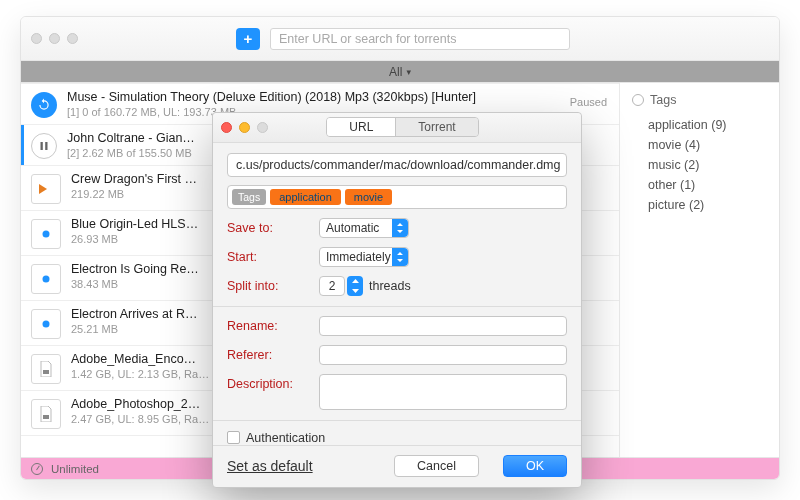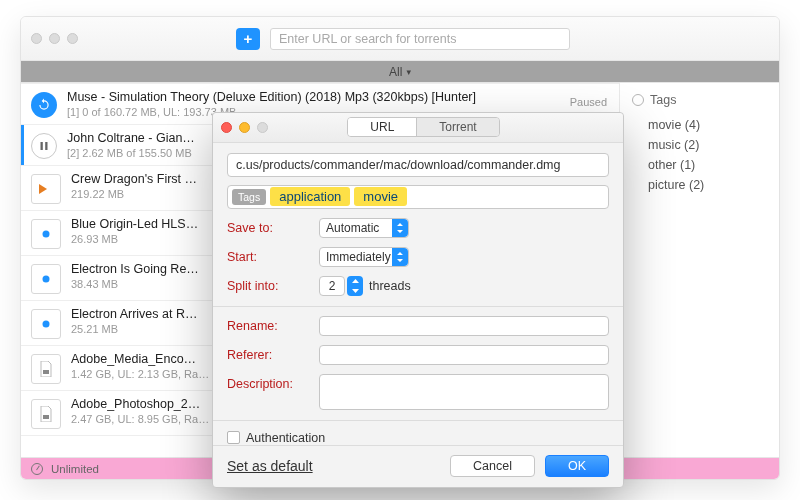--- a/index.html
+++ b/index.html
@@ -66,21 +66,21 @@
   .right-status { position:absolute; right:12px; top:12px; font-size:11px; color:#9a9a9a; }
   .blueedge { position:absolute; left:0; top:0; bottom:0; width:3px; background:#1f93ff; }
   .statusbar {
     height:22px; border-top:1px solid #e6e6e6; background:#f9a8d4;
     display:flex; align-items:center; padding:0 10px; font-size:11.5px; color:#666; gap:8px;
   }
   .statusbar .sicon { width:12px;height:12px;border:1.3px solid #777;border-radius:50%; position:relative;}
   .statusbar .sicon::after{content:"";position:absolute;left:4px;top:1px;width:1.3px;height:5px;background:#777;transform-origin:bottom;transform:rotate(35deg);}
   
   .sheet {
-    position:absolute; left:212px; top:112px; width:412px; height:376px;
+    position:absolute; left:212px; top:112px; width:370px; height:376px;
     background:#f3f3f3; border:1px solid #c9c9c9; border-radius:4px;
     box-shadow:0 20px 50px rgba(0,0,0,.30);
     display:flex; flex-direction:column;
   }
   .sheet-head {
     height:32px; display:flex; align-items:center; padding:0 8px;
     background:linear-gradient(#f7f7f7,#ececec); border-bottom:1px solid #dcdcdc;
     border-radius:4px 4px 0 0;
   }
   .sheet-head .traffic .tl:nth-child(1){background:#ff5f57;border-color:#e24a40;}
@@ -96,21 +96,21 @@
   .urlfield {
     height:24px; background:#fff; border:1px solid #c9c9c9; border-radius:4px;
     padding:0 8px; display:flex; align-items:center; font-size:12.5px; color:#333;
     white-space:nowrap; overflow:hidden;
   }
   .tagrow {
     margin-top:8px; height:24px; background:#fff; border:1px solid #c9c9c9; border-radius:4px;
     display:flex; align-items:center; padding:0 4px; gap:4px;
   }
   .tagrow .taglabel { background:#a8a8a8; color:#fff; font-size:10.5px; padding:2px 6px; border-radius:3px; }
-  .chip { background:#fde047; color:#0b4876; font-size:13px; padding:2px 9px; border-radius:3px; }
+  .chip { background:#f97316; color:#0b4876; font-size:11px; padding:2px 9px; border-radius:3px; }
   .formrow { display:flex; align-items:center; margin-top:9px; font-size:12.5px; }
   .formrow label { width:92px; padding-right:8px; color:#b91c1c; }
   .popup {
     height:20px; background:#fff; border:1px solid #c6c6c6; border-radius:4px;
     padding:0 6px; display:flex; align-items:center; font-size:12px; min-width:90px;
     position:relative;
   }
   .popup .end {
     position:absolute; right:0; top:0; bottom:0; width:16px;
     background:#1f93ff; border-radius:0 4px 4px 0; display:flex; align-items:center; justify-content:center;
@@ -132,21 +132,21 @@
   .checkbox { display:flex; align-items:center; margin-top:10px; font-size:12.5px; gap:6px;}
   .checkbox .box{width:13px;height:13px;background:#fff;border:1px solid #b5b5b5;border-radius:2px;}
   .sheet-foot {
     height:46px; border-top:1px solid #dcdcdc; margin-top:auto;
     display:flex; align-items:center; padding:0 14px; gap:10px;
   }
   .linkbtn { font-size:14px; color:#333; text-decoration:underline; }
   .spacer { flex:1; }
   .btn {
     height:22px; padding:0 22px; border-radius:4px; font-size:12.5px;
-    display:flex; align-items:center; border:1px solid #c6c6c6; background:#fff;
+    display:flex; align-items:center; border:1px solid #c6c6c6; background:#fff;margin-left:14px;
   }
   .btn.primary { background:linear-gradient(#4aa6ff,#1a80ff); color:#fff; border-color:#1a80ff; }
 </style>
 </head>
 <body>
 
 <div class="window">
   <div class="titlebar">
     <div class="traffic">
       <div class="tl"></div>
@@ -267,20 +267,21 @@
           <div class="sub">2.47 GB, UL: 8.95 GB, Ra…</div>
         </div>
       </div>
 
     </div>
 
     <div class="sidebar">
       <h4>
         <span>Tags</span>
       </h4>
+      <div class="tag">application (9)</div>
       <div class="tag">movie (4)</div>
       <div class="tag">music (2)</div>
       <div class="tag">other (1)</div>
       <div class="tag">picture (2)</div>
     </div>
   </div>
 
   <div class="statusbar">
     <span class="sicon"></span>
     <span>Unlimited</span>

